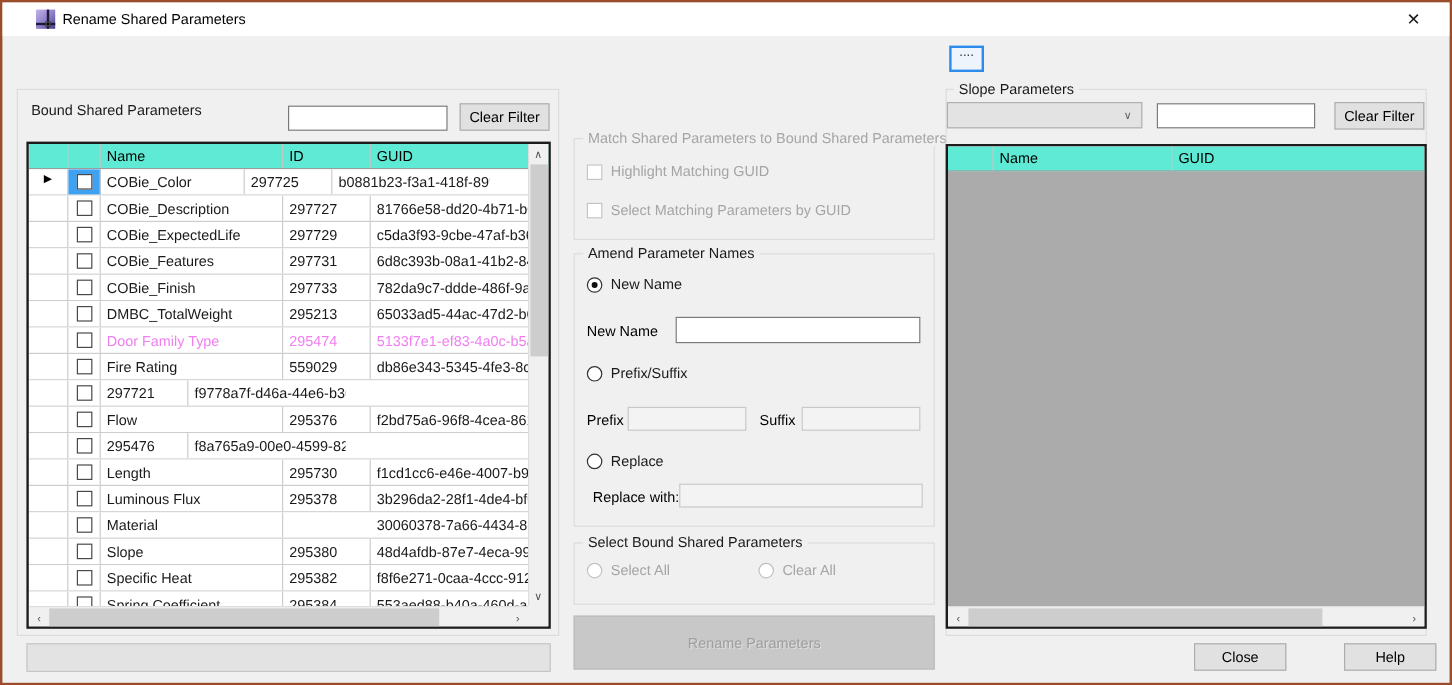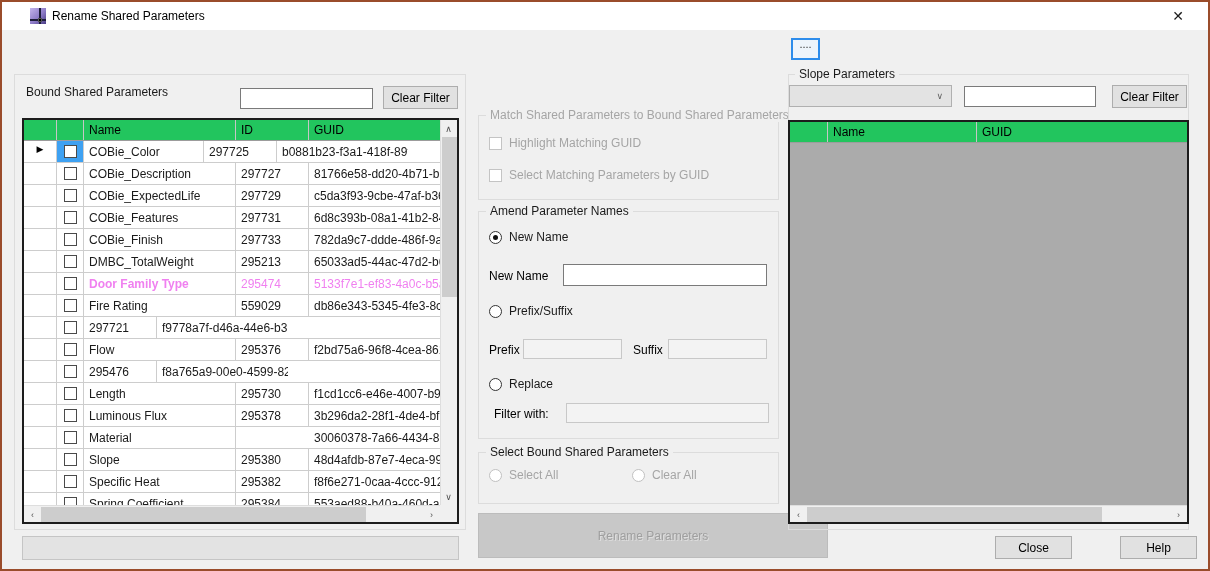--- a/index.html
+++ b/index.html
@@ -21,21 +21,21 @@
   .grouplabel.disabled { color:#a5a5a5; }
 
   .btn { background:#e1e1e1; border:1px solid #adadad; display:flex; align-items:center; justify-content:center; font-size:12px; color:#000; cursor:pointer; }
   .textbox { background:#fff; border:1px solid #7a7a7a; font-size:12px; padding:2px 4px; font-family:"Liberation Sans",sans-serif; }
   .textbox.disabled { background:#f3f3f3; border:1px solid #c8c8c8; }
 
   .combo { background:#e3e3e3; border:1px solid #b0b0b0; display:flex; align-items:center; justify-content:flex-end; padding-right:8px; color:#707070; }
 
   
   .grid { position:absolute; background:#fff; border:2px solid #1c1c1c; overflow:hidden; }
-  .grid-header { display:flex; height:21px; background:#22c55e; border-bottom:1px solid #9c9c9c; }
+  .grid-header { display:flex; height:21px; background:#5eead4; border-bottom:1px solid #9c9c9c; }
   .hcell { border-right:1px solid #c6c6c6; padding:3px 5px 0 5px; font-size:12px; color:#000; overflow:hidden; white-space:nowrap; }
   .grid-rows { position:absolute; left:0; top:21px; right:17px; bottom:17px; overflow:hidden; }
   .grid-row { display:flex; height:22px; background:#fff; border-bottom:1px solid #cdcdcd; }
   .cell { border-right:1px solid #cdcdcd; padding:4px 5px 0 5px; font-size:12px; white-space:nowrap; overflow:hidden; }
   .cell.rowsel { padding-top:3px; color:#000; font-size:9px; text-align:center; }
   .cell.cbcell { display:flex; align-items:center; justify-content:center; padding:0; }
   .cb { width:13px; height:13px; background:#fff; border:1px solid #4a4a4a; }
   .cell-selected { background:#3ea1f2; }
   .pink { color:#f080f0; }
 
@@ -146,21 +146,21 @@
           </div>
           <div class="cell" style="width: 152px;">DMBC_TotalWeight</div>
           <div class="cell" style="width: 73px;">295213</div>
           <div class="cell" style="border-right: none; width: 131px;">65033ad5-44ac-47d2-b6f8-</div>
         </div>
         <div class="grid-row">
           <div class="cell rowsel" style="width: 33px;"></div>
           <div class="cell cbcell" style="width: 27px;">
             <span class="cb"></span>
           </div>
-          <div class="cell pink" style="width: 152px; font-weight: bold;">Door Family Type</div>
+          <div class="cell pink" style="width: 152px;">Door Family Type</div>
           <div class="cell pink" style="width: 73px;">295474</div>
           <div class="cell pink" style="border-right: none; width: 131px;">5133f7e1-ef83-4a0c-b5ad-0</div>
         </div>
         <div class="grid-row">
           <div class="cell rowsel" style="width: 33px;"></div>
           <div class="cell cbcell" style="width: 27px;">
             <span class="cb"></span>
           </div>
           <div class="cell" style="width: 152px;">Fire Rating</div>
           <div class="cell" style="width: 73px;">559029</div>
@@ -288,35 +288,35 @@
   </div>
   <div class="label" style="left:487px; top:341px;">Prefix</div>
   <input class="textbox disabled abs" style="left: 521px; top: 337px; width: 99px; height: 20px;" disabled="" value="">
   <div class="label" style="left:631px; top:341px;">Suffix</div>
   <input class="textbox disabled abs" style="left: 666px; top: 337px; width: 99px; height: 20px;" disabled="" value="">
 
   <div class="opt" style="left:487px; top:375px;">
     <span class="radio"></span>
     <span class="lbl">Replace</span>
   </div>
-  <div class="label" style="left:492px; top:405px;">Filter with:</div>
+  <div class="label" style="left:492px; top:405px;">Replace with:</div>
   <input class="textbox disabled abs" style="left: 564px; top: 401px; width: 203px; height: 20px;" disabled="" value="">
 
   <div class="groupbox" style="left:476px; top:450px; width:301px; height:52px;"></div>
   <div class="grouplabel" style="left:484px; top:443px;">Select Bound Shared Parameters</div>
   <div class="opt disabled" style="left:487px; top:466px;">
     <span class="radio disabled"></span>
     <span class="lbl">Select All</span>
   </div>
   <div class="opt disabled" style="left:630px; top:466px;">
     <span class="radio disabled"></span>
     <span class="lbl">Clear All</span>
   </div>
 
-  <div class="rename-btn" style="left:476px; top:511px; width:350px; height:45px;">Rename Parameters</div>
+  <div class="rename-btn" style="left:476px; top:511px; width:301px; height:45px;">Rename Parameters</div>
 
   <div class="browse-btn" style="left:789px; top:36px; width:29px; height:22px;">....</div>
 
   <div class="groupbox" style="left:786px; top:72px; width:401px; height:456px;"></div>
   <div class="grouplabel" style="left:793px; top:65px;">Slope Parameters</div>
 
   <div class="combo abs" style="left:787px; top:83px; width:163px; height:22px;">
     <span></span>
     <span style="font-size:9px; color:#606060;">∨</span>
   </div>

